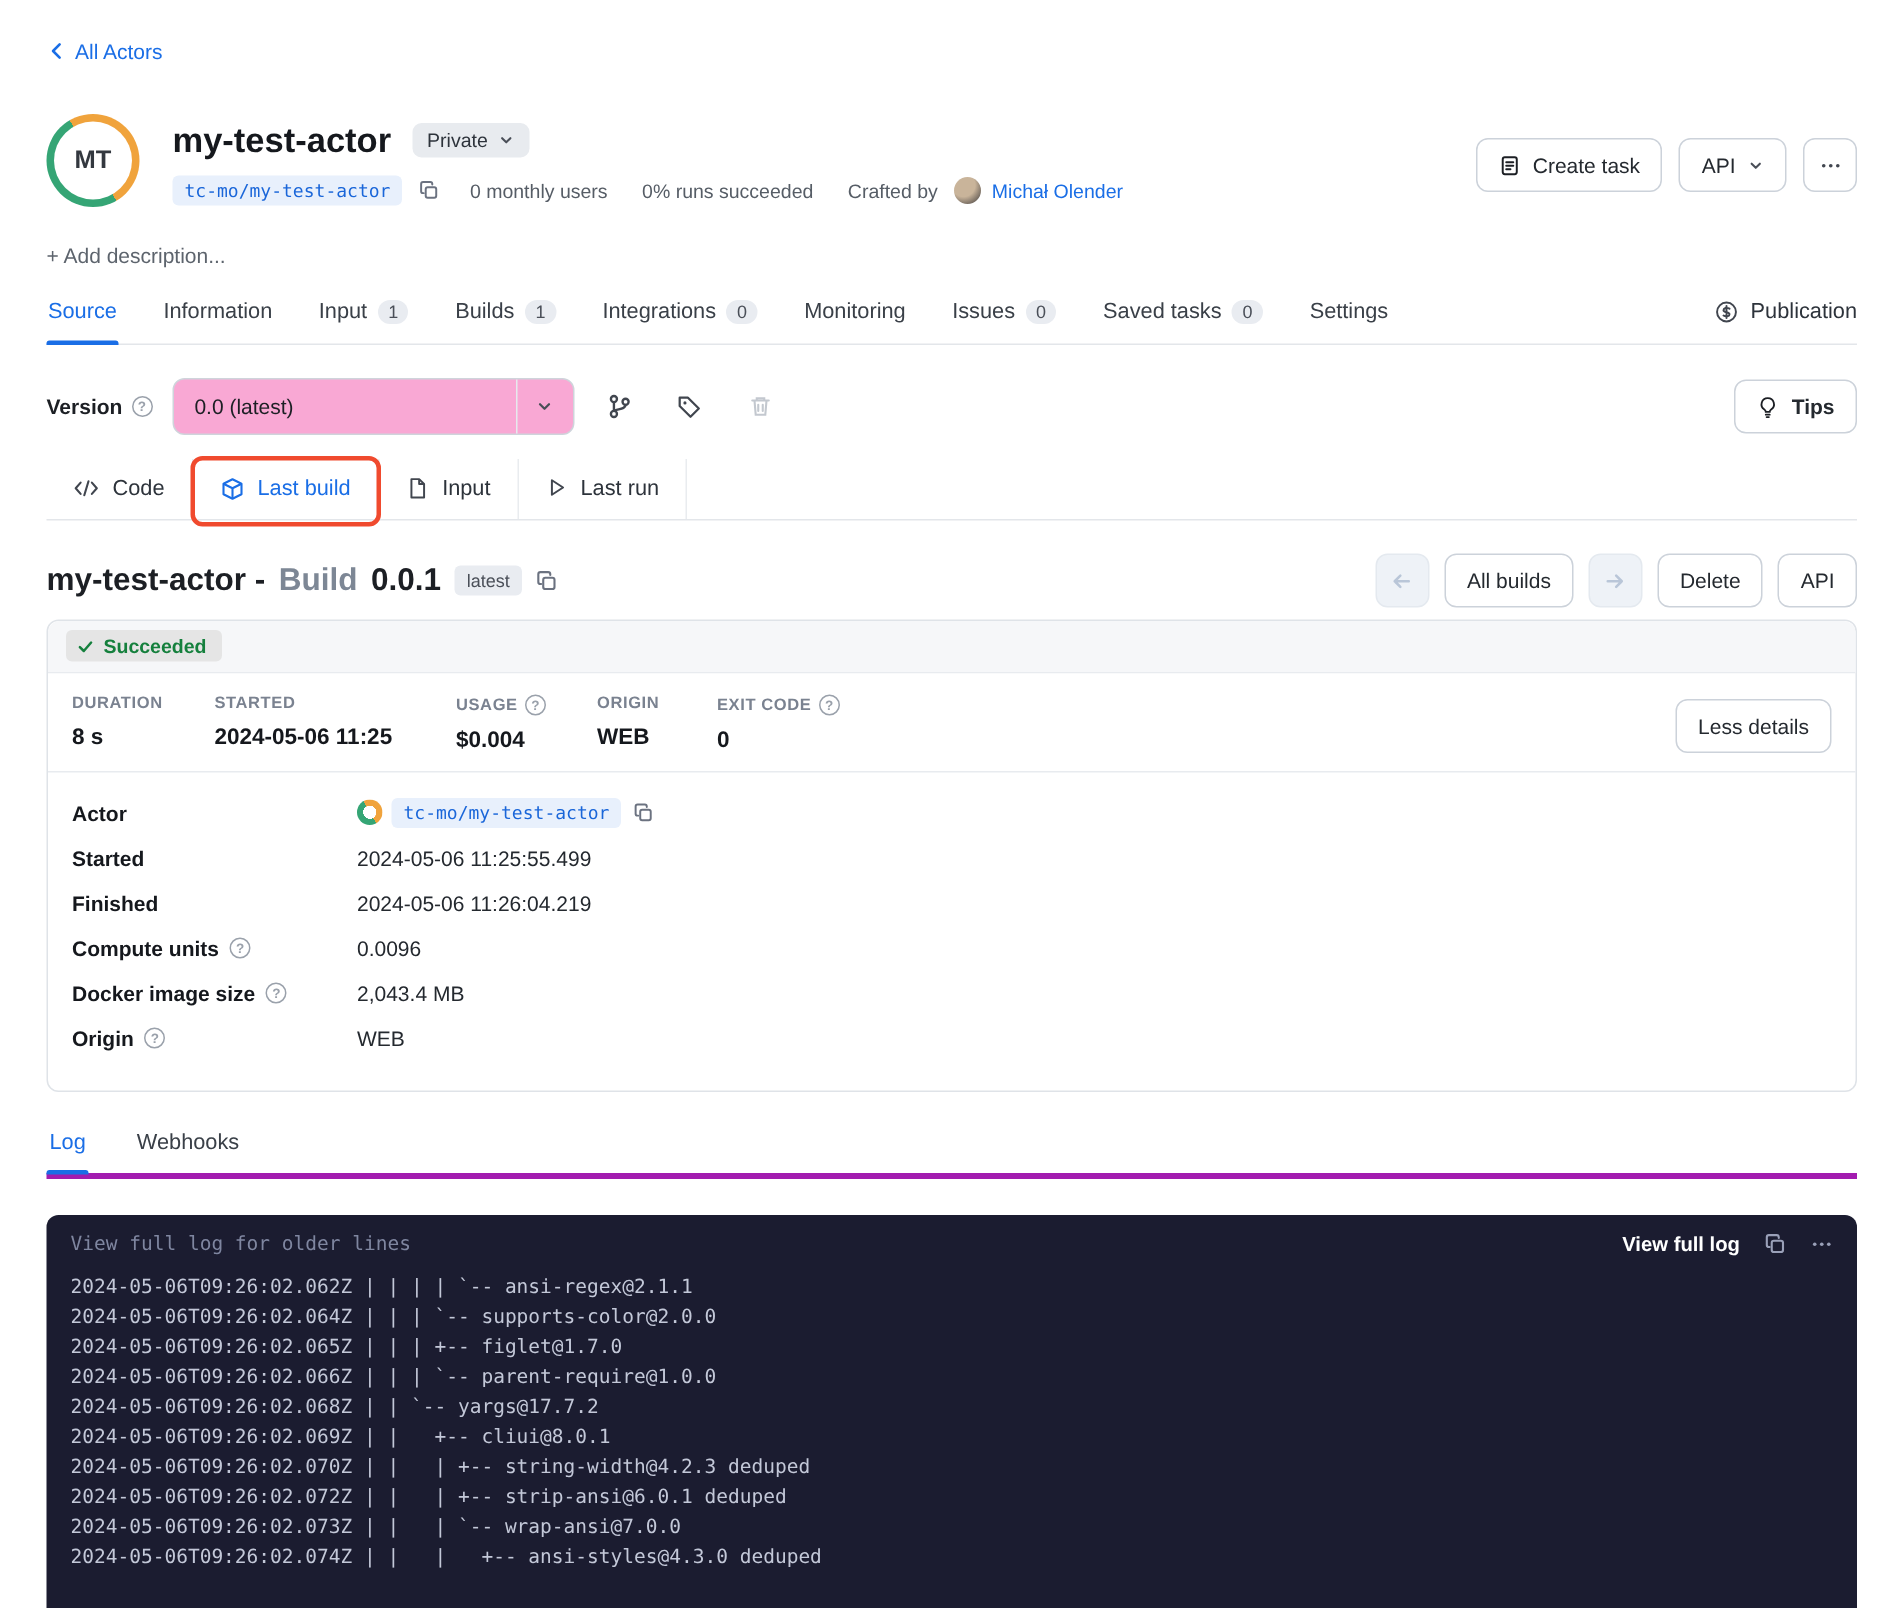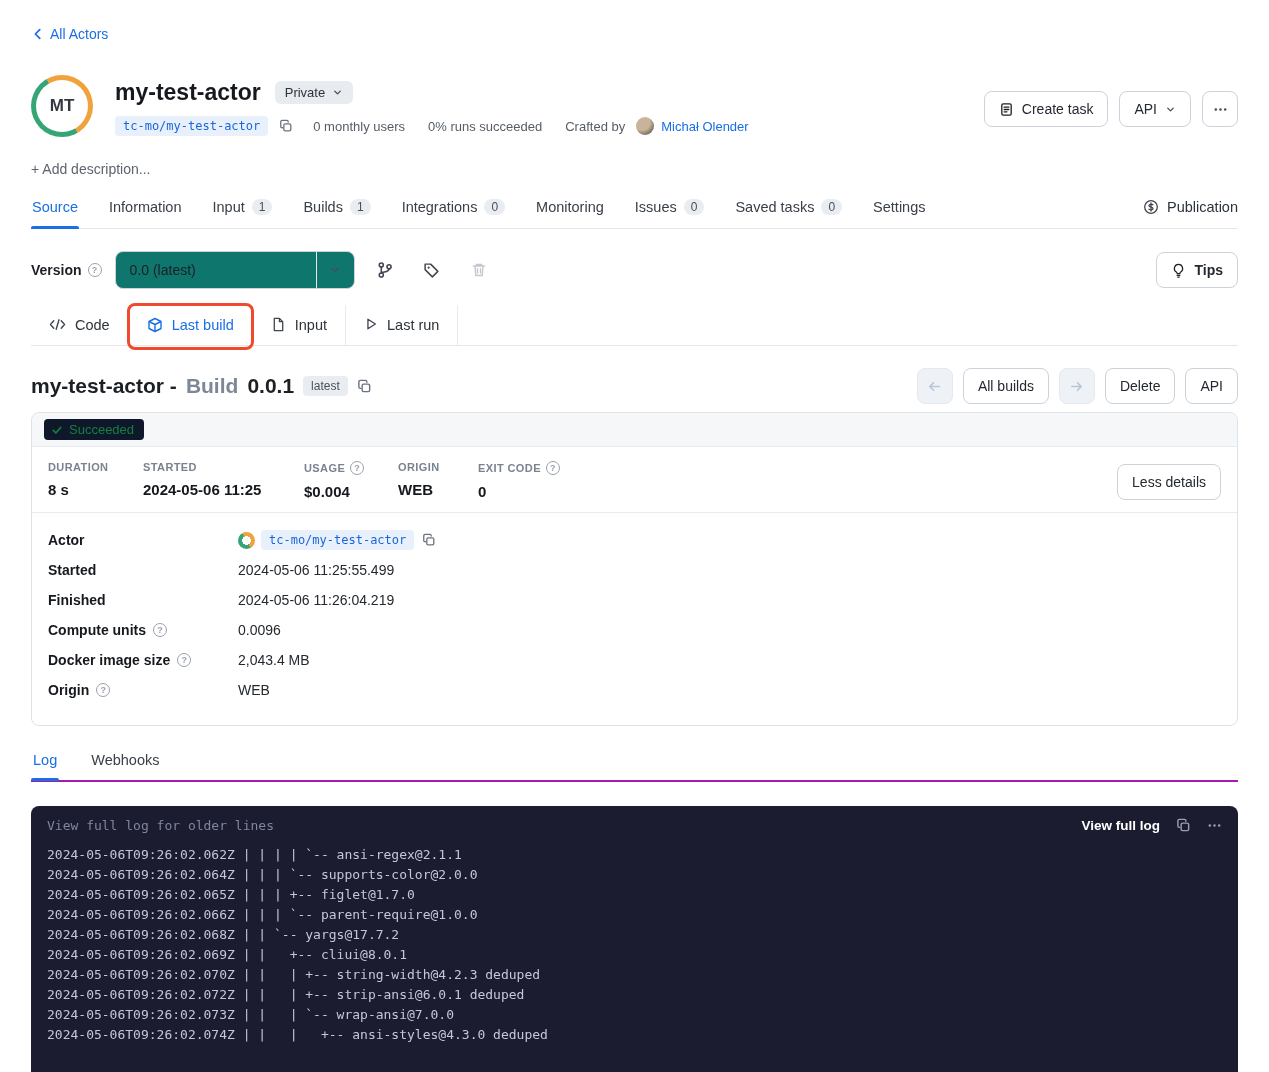--- a/index.html
+++ b/index.html
@@ -56,22 +56,22 @@
   .nav-tab.active::after { content:""; position:absolute; left:0; right:0; bottom:-1px;
     height:3px; background:#1a6ee6; border-radius:2px 2px 0 0; }
   .count-pill { background:#e9ecf1; border-radius:10px; padding:1px 7px;
     font-size:12px; color:#4a4f58; }
   .publication-link { display:flex; gap:8px; font-size:14.5px;
     color:#2d333b; padding-bottom:13px; cursor:pointer; }
 
   
   .version-row { display:flex; align-items:center; gap:13px; margin-top:22px; }
   .version-label { display:flex; align-items:center; gap:6px; font-weight:700; font-size:14px; }
-  .select { width:240px; height:38px; border:1px solid #cfd4db; border-radius:8px;
-    display:flex; align-items:stretch; background:#0f766e; font-size:14px; cursor:pointer; }
+  .select { width:268px; height:38px; border:1px solid #cfd4db; border-radius:8px;
+    display:flex; align-items:stretch; background:#f9a8d4; font-size:14px; cursor:pointer; }
   .select-text { flex:1; display:flex; align-items:center; padding:0 14px; color:#1c1f24; }
   .select-chev { width:38px; border-left:1px solid #e6e9ed; display:flex;
     align-items:center; justify-content:center; color:#4a4f58; }
   .icon-btn { width:34px; height:34px; display:flex; align-items:center;
     justify-content:center; cursor:pointer; border-radius:6px; background:transparent; border:none; }
   .tips { margin-left:auto;font-weight:bold; }
 
   
   .view-tabs { display:flex; border-bottom:1px solid #e3e6ea; margin-top:16px; }
   .view-tab { display:flex; gap:9px; padding:12px 18px;
@@ -87,40 +87,40 @@
   .build-title .dim { color:#7d8795; }
   .latest-badge { background:#e9ecf1; color:#4a4f58; font-size:12px; font-weight:400;
     padding:3px 8px; border-radius:4px; }
   .build-actions { display:flex; gap:10px; }
 
   
   .build-card { border:1px solid #dfe3e8; border-radius:8px; margin-top:8px; }
   .card-status { background:#f6f7f9; border-bottom:1px solid #e8ebef;
     padding:6px 12px; border-radius:8px 8px 0 0; }
   .succeeded-badge { display:inline-flex; align-items:center; gap:6px;
-    background:#0f172a; color:#15803d; font-size:13px; padding:3px 10px 3px 7px; border-radius:4px; }
+    background:#e5e5e5; color:#15803d; font-size:13px; padding:3px 10px 3px 7px; border-radius:4px;font-weight:bold; }
   .stats-row { display:flex; align-items:flex-start; padding:14px 16px 12px; }
   .stat { display:flex; flex-direction:column; }
   .stat-duration { width:95px; } .stat-started { width:161px; }
   .stat-usage { width:94px; } .stat-origin { width:80px; }
   .stat-label { display:flex; align-items:center; gap:5px; font-size:11px;
     font-weight:700; color:#7a8290; letter-spacing:0.4px; }
   .stat-value { font-size:15px; font-weight:700; margin-top:8px; color:#15181d; }
   .less-details { margin-left:auto; margin-top:3px; }
   .details { border-top:1px solid #e8ebef; padding:12px 16px 20px; }
   .detail-row { display:flex; align-items:center; min-height:30px; font-size:14px; }
   .detail-label { width:190px; display:flex; align-items:center; gap:7px;
     font-weight:700; color:#15181d; }
   .detail-value { display:flex; align-items:center; gap:8px; color:#24292f; }
   .mini-avatar { width:17px; height:17px; border-radius:50%;
     background:radial-gradient(circle, #fff 0 36%, transparent 37%),
       conic-gradient(from 150deg, #35a575 0 50%, #f0a33c 50% 100%); }
 
   
-  .log-tabs { display:flex; gap:30px; border-bottom:2px solid #a21caf; margin-top:18px; }
+  .log-tabs { display:flex; gap:30px; border-bottom:4px solid #a21caf; margin-top:18px; }
   .log-tab { padding:8px 2px 12px; font-size:14.5px; color:#3a4048; cursor:pointer; position:relative; }
   .log-tab.active { color:#1a6ee6; }
   .log-tab.active::after { content:""; position:absolute; left:0; right:0; bottom:-1px;
     height:3px; background:#1a6ee6; border-radius:2px 2px 0 0; }
 
   
   .console { margin-top:24px; background:#1b1c30; border-radius:8px; height:280px; overflow:hidden; }
   .console-header { display:flex; justify-content:space-between; align-items:center;
     padding:12px 16px 6px; }
   .older-notice { font-family:"DejaVu Sans Mono", monospace; font-size:13px;

